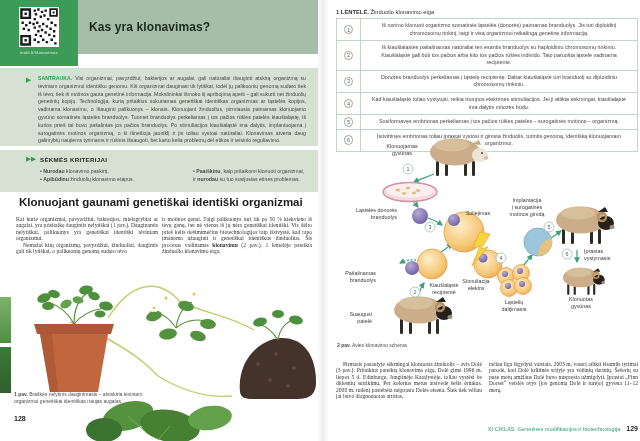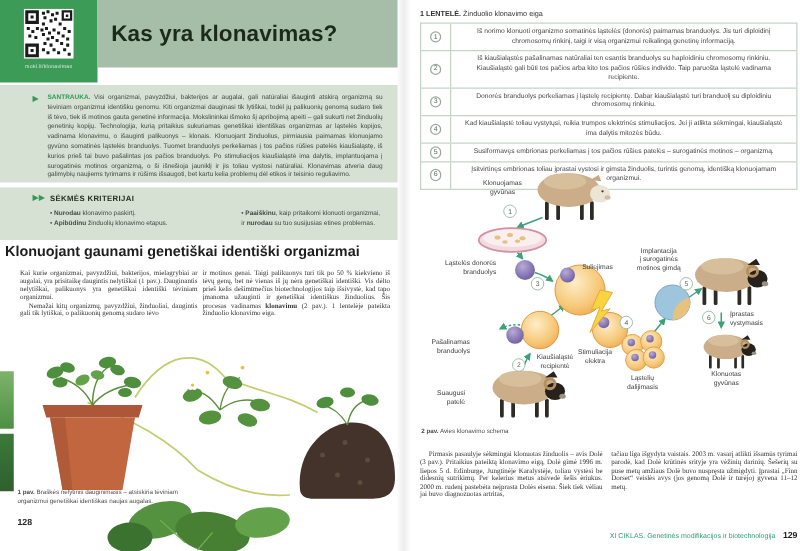--- a/index.html
+++ b/index.html
@@ -5,38 +5,38 @@
   * { margin:0; padding:0; box-sizing:border-box; }
   html,body { width:640px; height:441px; }
   body { position:relative; background:#ffffff; font-family:"Liberation Sans",sans-serif; overflow:hidden; }
   .abs { position:absolute; }
 
   
   .qr-box { left:0; top:0; width:78px; height:66px; background:#3d9b58; display:flex; flex-direction:column; align-items:center; justify-content:flex-start; padding-top:7px; }
   .qr-box svg { display:block; }
   .qr-caption { font-size:4.2px; color:#d9ecdb; margin-top:3px; letter-spacing:.2px; }
   .title-strip { left:78px; top:0; width:240px; height:54px; background:#a6bea7; display:flex; align-items:center; padding-left:11px; }
-  .title-strip h1 { font-size:18px; font-weight:700; color:#1c2a1c; letter-spacing:.1px; }
+  .title-strip h1 { font-size:12px; font-weight:700; color:#1c2a1c; letter-spacing:.1px; }
 
   .greenbox { left:0; width:318px; background:#d6e0d3; }
   .santrauka { top:68px; height:78px; }
   .sekmes { top:150px; height:42px; }
   .tri { color:#2f9b57; font-size:6.5px; line-height:1; }
   .santrauka .tri { position:absolute; left:26px; top:9px; }
   .santrauka .sum-text { position:absolute; left:38px; right:12px; top:7px; font-size:5.2px; line-height:1.5; color:#414b42; text-align:justify; }
   .green-label { color:#2f9b57; font-weight:700; }
   .sek-head { position:absolute; left:26px; top:6px; display:flex; gap:4px; align-items:center; }
   .sek-title { font-size:6.2px; font-weight:700; color:#22301f; letter-spacing:.3px; }
   .sek-cols { position:absolute; left:40px; right:12px; top:18px; display:flex; }
   .sek-cols ul { list-style:none; font-size:5.2px; line-height:1.45; color:#414b42; }
   .sek-cols ul.c1 { width:135px; margin-right:18px; }
   .sek-cols ul.c2 { flex:1; }
   .sek-cols li::before { content:"• "; }
 
-  .heading { left:4px; top:196px; width:300px; font-size:11.5px; font-weight:700; color:#1d1d1d; }
+  .heading { left:19px; top:196px; width:300px; font-size:11.5px; font-weight:700; color:#1d1d1d; }
   .bodycols p, .rbody p { font-family:"Liberation Serif",serif; font-size:5.6px; line-height:1.16; color:#343434; text-align:justify; }
   .col1L { left:16px; top:216px; width:142px; }
   .col2L { left:162px; top:216px; width:150px; }
   .indent { text-indent:7px; }
 
   .sliver1 { left:0; top:297px; width:11px; height:46px; background:linear-gradient(180deg,#7db36a,#4e8f44); }
   .sliver2 { left:0; top:347px; width:11px; height:46px; background:linear-gradient(180deg,#3c7a38,#2f5f2e); }
 
   .caption { font-size:5px; line-height:1.45; color:#4d4d4d; }
   .fig1 { left:14px; top:391px; width:130px; z-index:3; }

